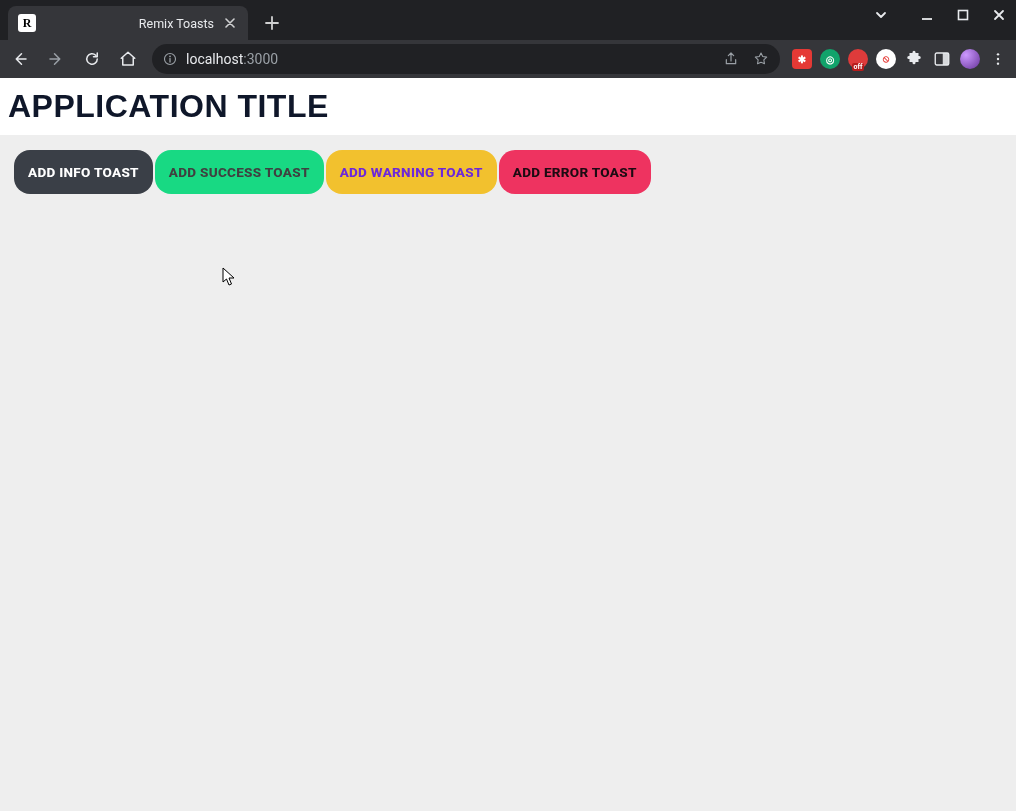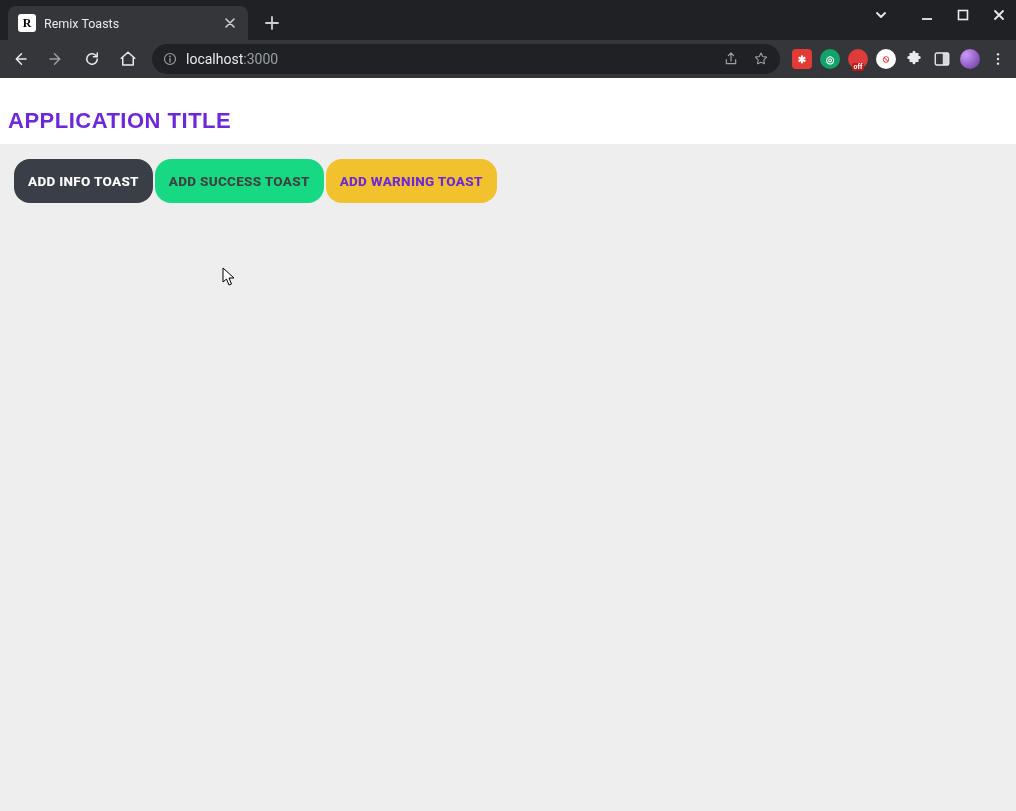--- a/index.html
+++ b/index.html
@@ -27,21 +27,21 @@
     gap: 8px;
     color: #e8eaed;
     font-size: 12.5px;
   }
   .favicon {
     width: 18px; height: 18px; border-radius: 3px;
     background: #fff; color:#000;
     display:flex;align-items:center;justify-content:center;
     font-weight:900;font-size:12px;font-family:ui-sans-serif;
   }
-  .tab-title { flex: 1; white-space: nowrap; overflow: hidden; text-overflow: ellipsis; }
+  .tab-title { flex: 1; white-space: nowrap; overflow: hidden; text-overflow: ellipsis; text-align: right; }
   .tab-close { width: 16px; height: 16px; display:flex;align-items:center;justify-content:center; color:#cfd0d1; cursor:pointer; border-radius:50%; }
   .tab-close svg { width: 10px; height: 10px; }
   .newtab {
     width: 28px; height: 28px; margin-left: 10px; margin-bottom: 3px;
     display:flex;align-items:center;justify-content:center;
     color:#cfd0d1; cursor:pointer; border-radius:50%;
   }
   .window-controls {
     position: absolute; right: 8px; top: 6px;
     display: flex; gap: 18px; align-items: center;
@@ -110,27 +110,26 @@
     height: calc(811px - 78px);
     background: #eeeeee;
     position: relative;
   }
   .page-header {
     background: #ffffff;
     padding: 10px 8px 10px 8px;
     border-bottom: 1px solid #eeeeee;
   }
   .app-title {
-    font-size: 22px;
+    font-size: 32px;
     font-weight: 900;
     letter-spacing: 0.5px;
-    color: #6d28d9;
+    color: #0f172a;
     text-transform: uppercase;
     font-family: Impact, "Arial Black", sans-serif;
-    margin-top: 20px;
   }
   .button-row {
     display: flex;
     gap: 0;
     padding: 14px 14px;
   }
   .toast-btn {
     border: none;
     border-radius: 16px;
     height: 44px;
@@ -275,18 +274,19 @@
 </div>
 
 <div class="viewport">
   <div class="page-header">
     <h1 class="app-title">APPLICATION TITLE</h1>
   </div>
   <div class="button-row">
     <button class="toast-btn info">ADD INFO TOAST</button>
     <button class="toast-btn success">ADD SUCCESS TOAST</button>
     <button class="toast-btn warning">ADD WARNING TOAST</button>
+    <button class="toast-btn error">ADD ERROR TOAST</button>
   </div>
 
   <svg class="cursor" viewBox="0 0 14 20">
     <path d="M1 1 L1 15 L4.5 12 L7 18 L9.5 17 L7 11 L12 11 Z" fill="#fff" stroke="#000" stroke-width="1"></path>
   </svg>
 </div>
 
 </body></html>

